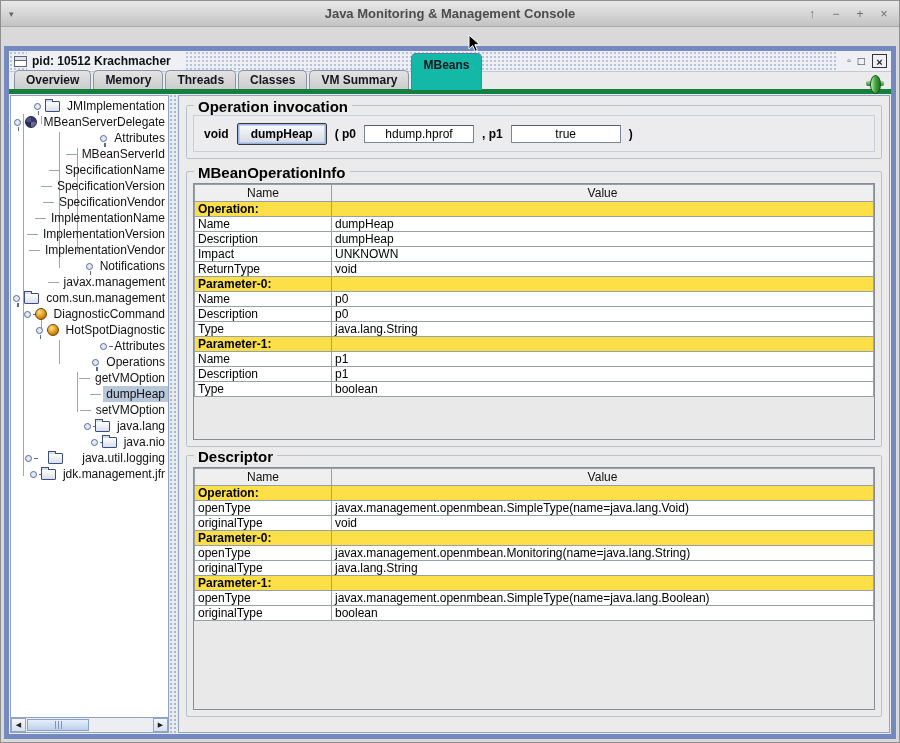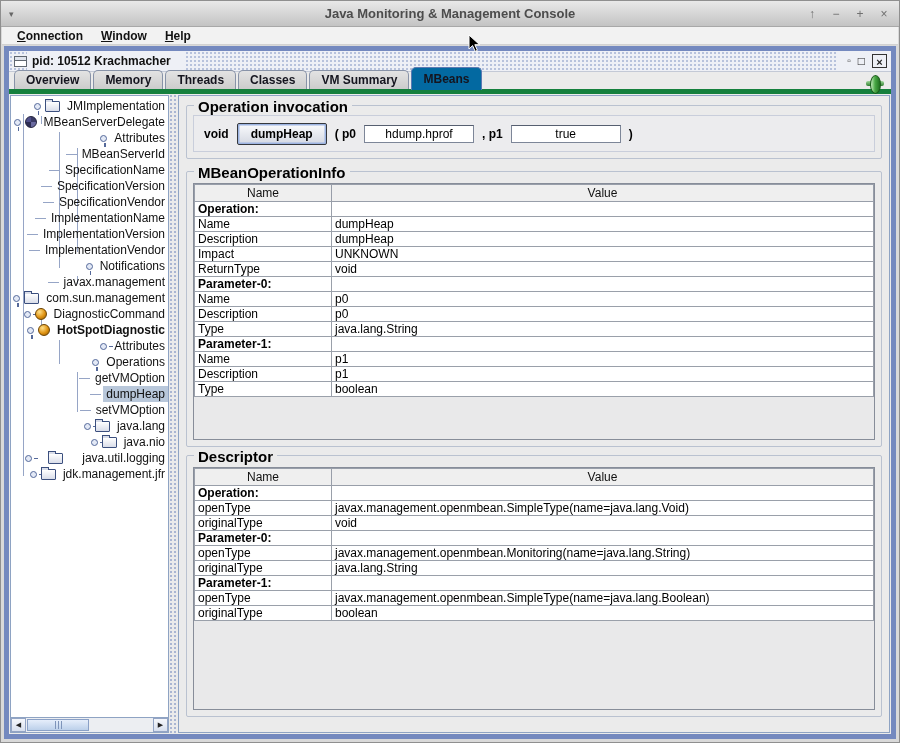--- a/index.html
+++ b/index.html
@@ -62,22 +62,22 @@
     display:flex; align-items:flex-end; padding-left:5px;
   }
   .tab {
     font-size:12px; font-weight:bold; color:#15151f;
     background:linear-gradient(#e3e3e3,#cccccc);
     border:1px solid #8893a8; border-bottom:none;
     border-radius:5px 5px 0 0;
     padding:2px 11px 2px 11px; margin-right:2px; white-space:nowrap;
   }
   .tab.selected {
-    background:#0369a1; border-color:#5a7ab2;
-    padding-top:4px; margin-bottom:-1px; padding-bottom:4px;
+    background:#14b8a6; border-color:#5a7ab2;
+    padding-top:4px; margin-bottom:-1px; padding-bottom:18px;
   }
   .plug { position:absolute; right:7px; top:3px; width:18px; height:17px; }
   .plug::before { content:""; position:absolute; left:0; right:0; top:6px; height:5px;
     background:linear-gradient(#9ed89a,#2f7d2f); border-radius:2px; }
   .plug::after { content:""; position:absolute; left:4px; top:0; width:9px; height:17px;
     border-radius:50%; border:1px solid #1a5c1a;
     background:linear-gradient(90deg,#c2ecba,#49a845 45%,#1f6f1f); }
 
   
   .content { position:absolute; top:43px; left:0; right:0; bottom:0; display:flex; }
@@ -141,46 +141,41 @@
     border:1px solid #7d8698; border-top-color:#565f70;
     background:#fff; text-align:center; font-size:12px; color:#000; }
   .pane { position:absolute; left:6px; right:6px; top:11px; bottom:6px;
     border:1px solid #878d99; background:#e9e9ea; overflow:hidden; }
   table { border-collapse:collapse; width:100%; table-layout:fixed; font-size:12px; }
   col.c-name { width:137px; }
   th { height:17px; font-weight:normal; text-align:center; background:#efefef;
     border:1px solid #989ea9; color:#111; }
   td { height:15px; background:#fff; border:1px solid #9aa0aa;
     padding:0 2px 0 3px; overflow:hidden; white-space:nowrap; color:#000; }
-  tr.sec td { background:#ffffff; font-weight:bold; }
+  tr.sec td { background:#fde047; font-weight:bold; }
 
   
   .cursor { position:absolute; left:468px; top:34px; z-index:50; pointer-events:none; }
 </style>
 </head>
 <body>
 
 <div class="win">
 
   <div class="titlebar">
     <span class="win-menu-glyph">▾</span>
     <span class="wtitle">Java Monitoring &amp; Management Console</span>
     <span class="winbtns">
       <span class="winbtn">↑</span>
       <span class="winbtn">−</span>
       <span class="winbtn">+</span>
       <span class="winbtn">×</span>
     </span>
   </div>
 
-  <div class="menubar">
-      <span class="menu-item"><u>C</u>onnection</span>
-      <span class="menu-item"><u>W</u>indow</span>
-      <span class="menu-item"><u>H</u>elp</span>
-    </div>
 
   <div class="iframe">
 
     <div class="ftitlebar">
       <span class="ficon"></span>
       <span class="ftitle">pid: 10512 Krachmacher</span>
       <span class="fspacer"></span>
       <span class="fbtns">
         <span class="fbtn small">▫</span>
         <span class="fbtn">□</span>
@@ -276,21 +271,21 @@
               <span class="ticon folder"></span>
               <span class="tlabel">com.sun.management</span>
             </div>
             <div class="trow" style="padding-left: 24px;">
               <span class="handle collapsed">
                 <span class="circ"></span>
               </span>
               <span class="ticon bean"></span>
               <span class="tlabel">DiagnosticCommand</span>
             </div>
-            <div class="trow" style="padding-left: 12px; font-weight: bold;">
+            <div class="trow" style="padding-left: 12px;">
               <span class="handle expanded">
                 <span class="circ"></span>
               </span>
               <span class="ticon bean"></span>
               <span class="tlabel">HotSpotDiagnostic</span>
             </div>
             <div class="trow" style="padding-left: 42px;">
               <span class="handle collapsed">
                 <span class="circ"></span>
               </span>

